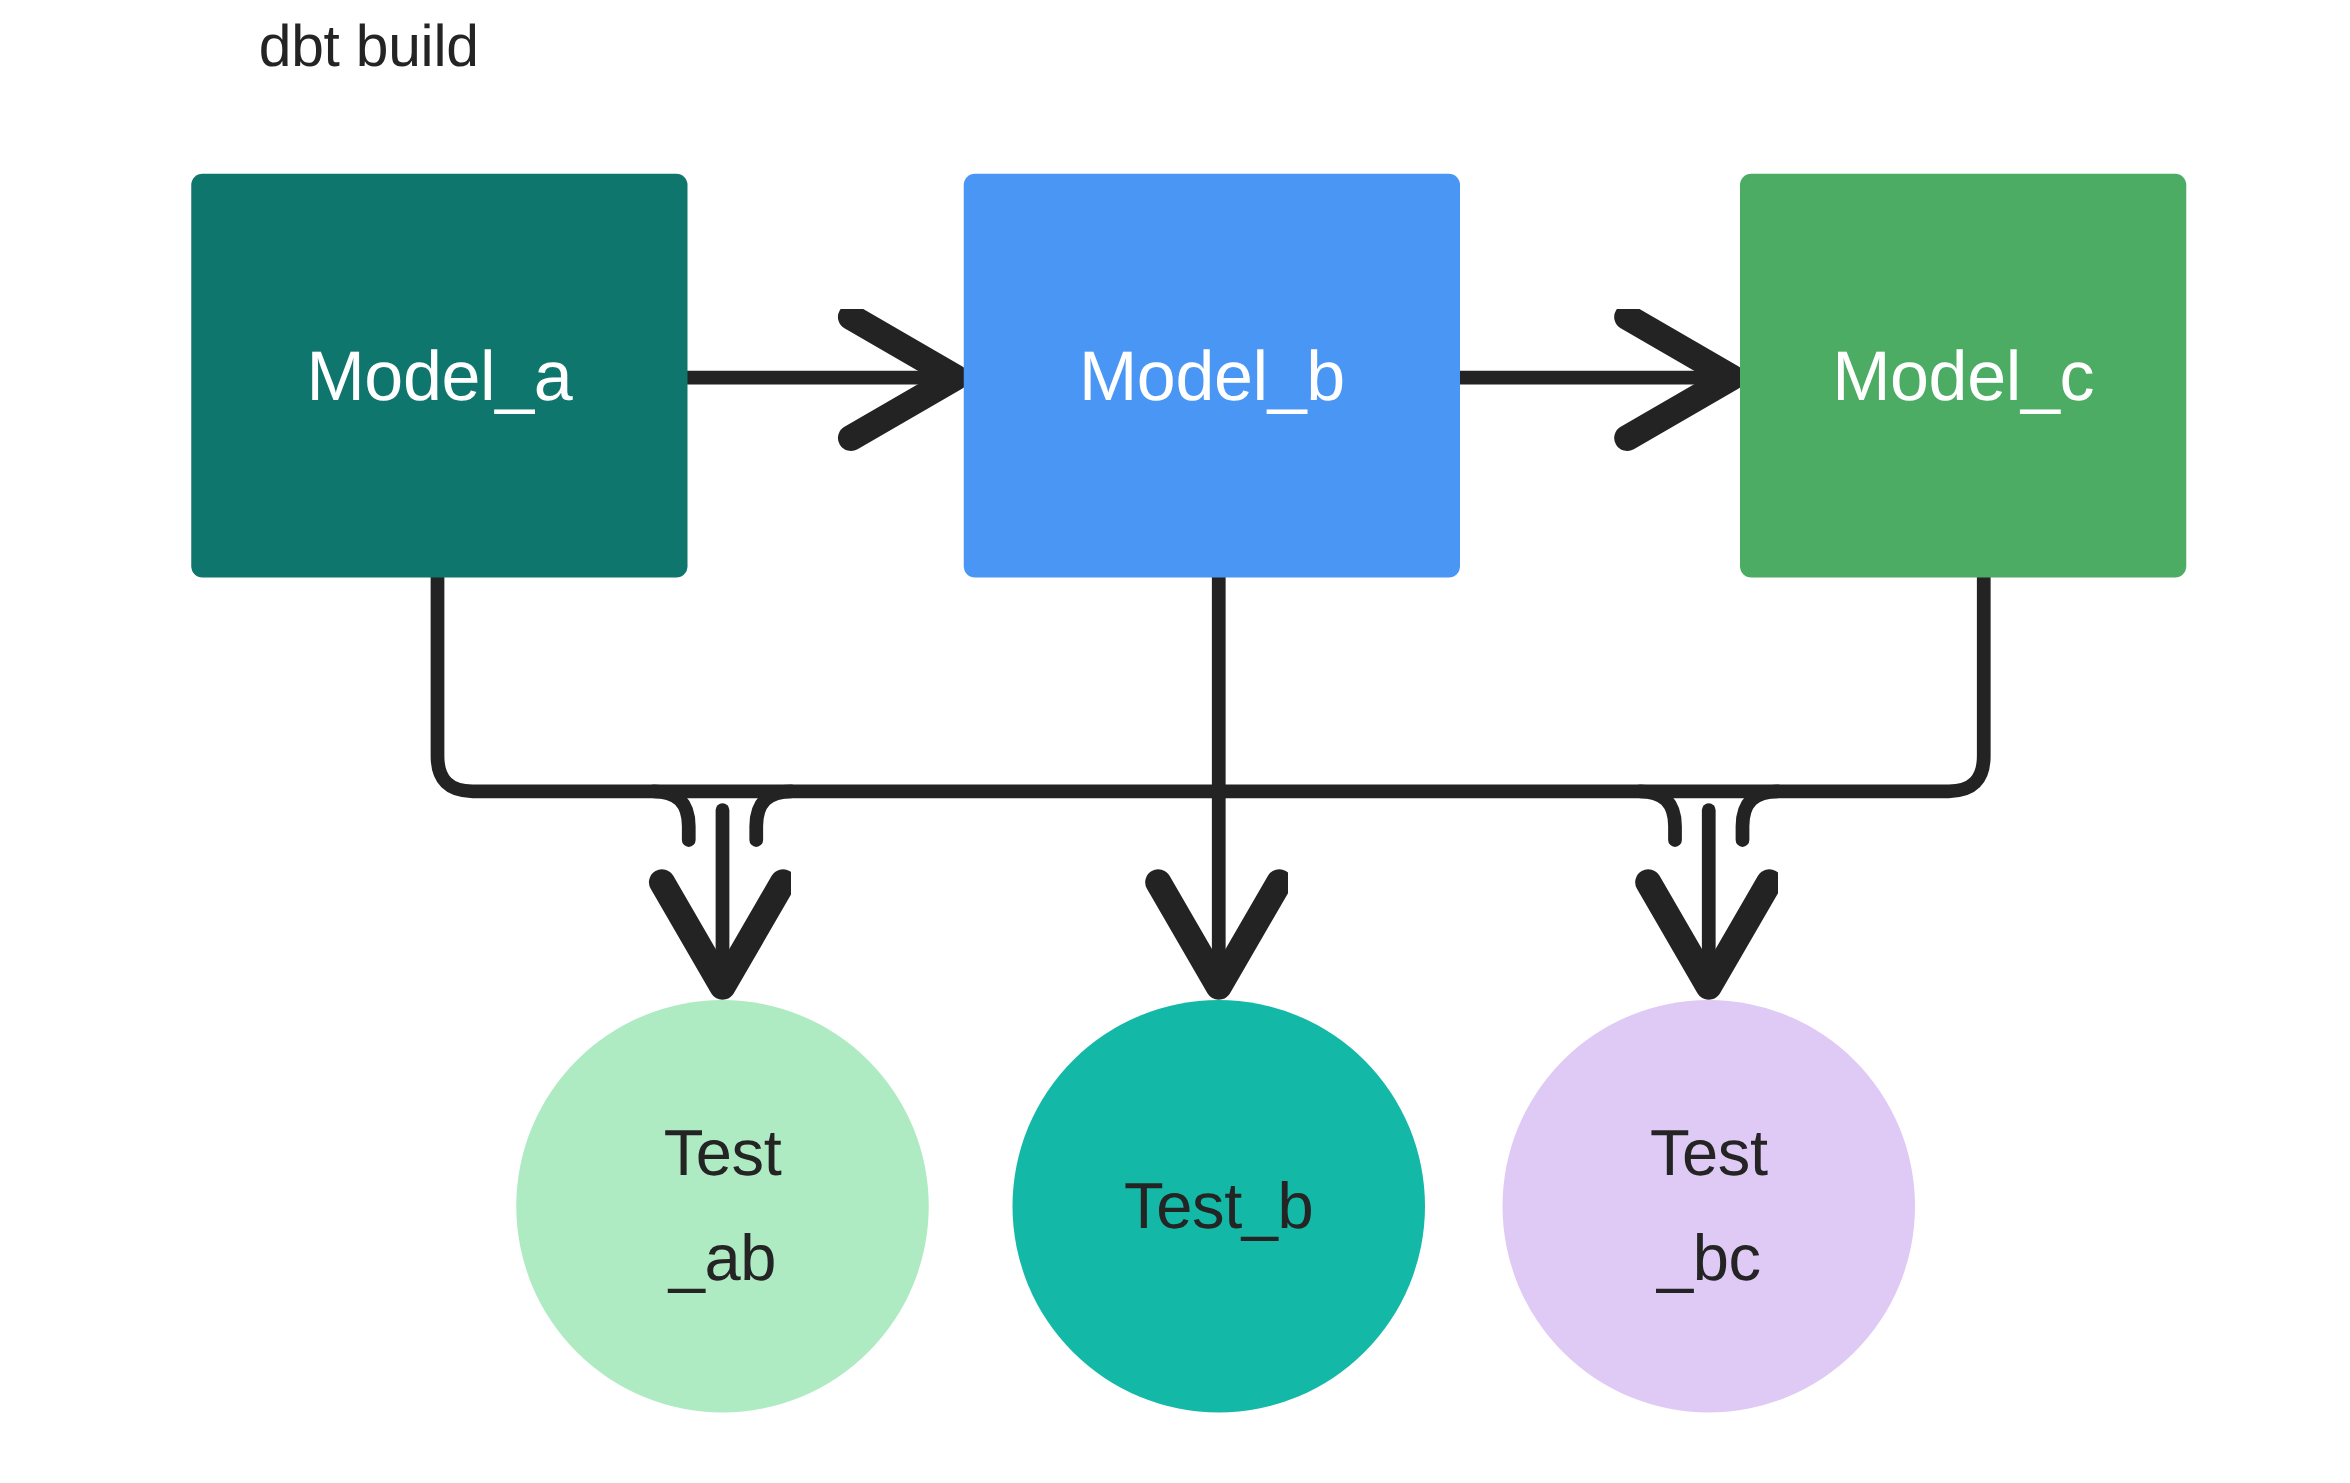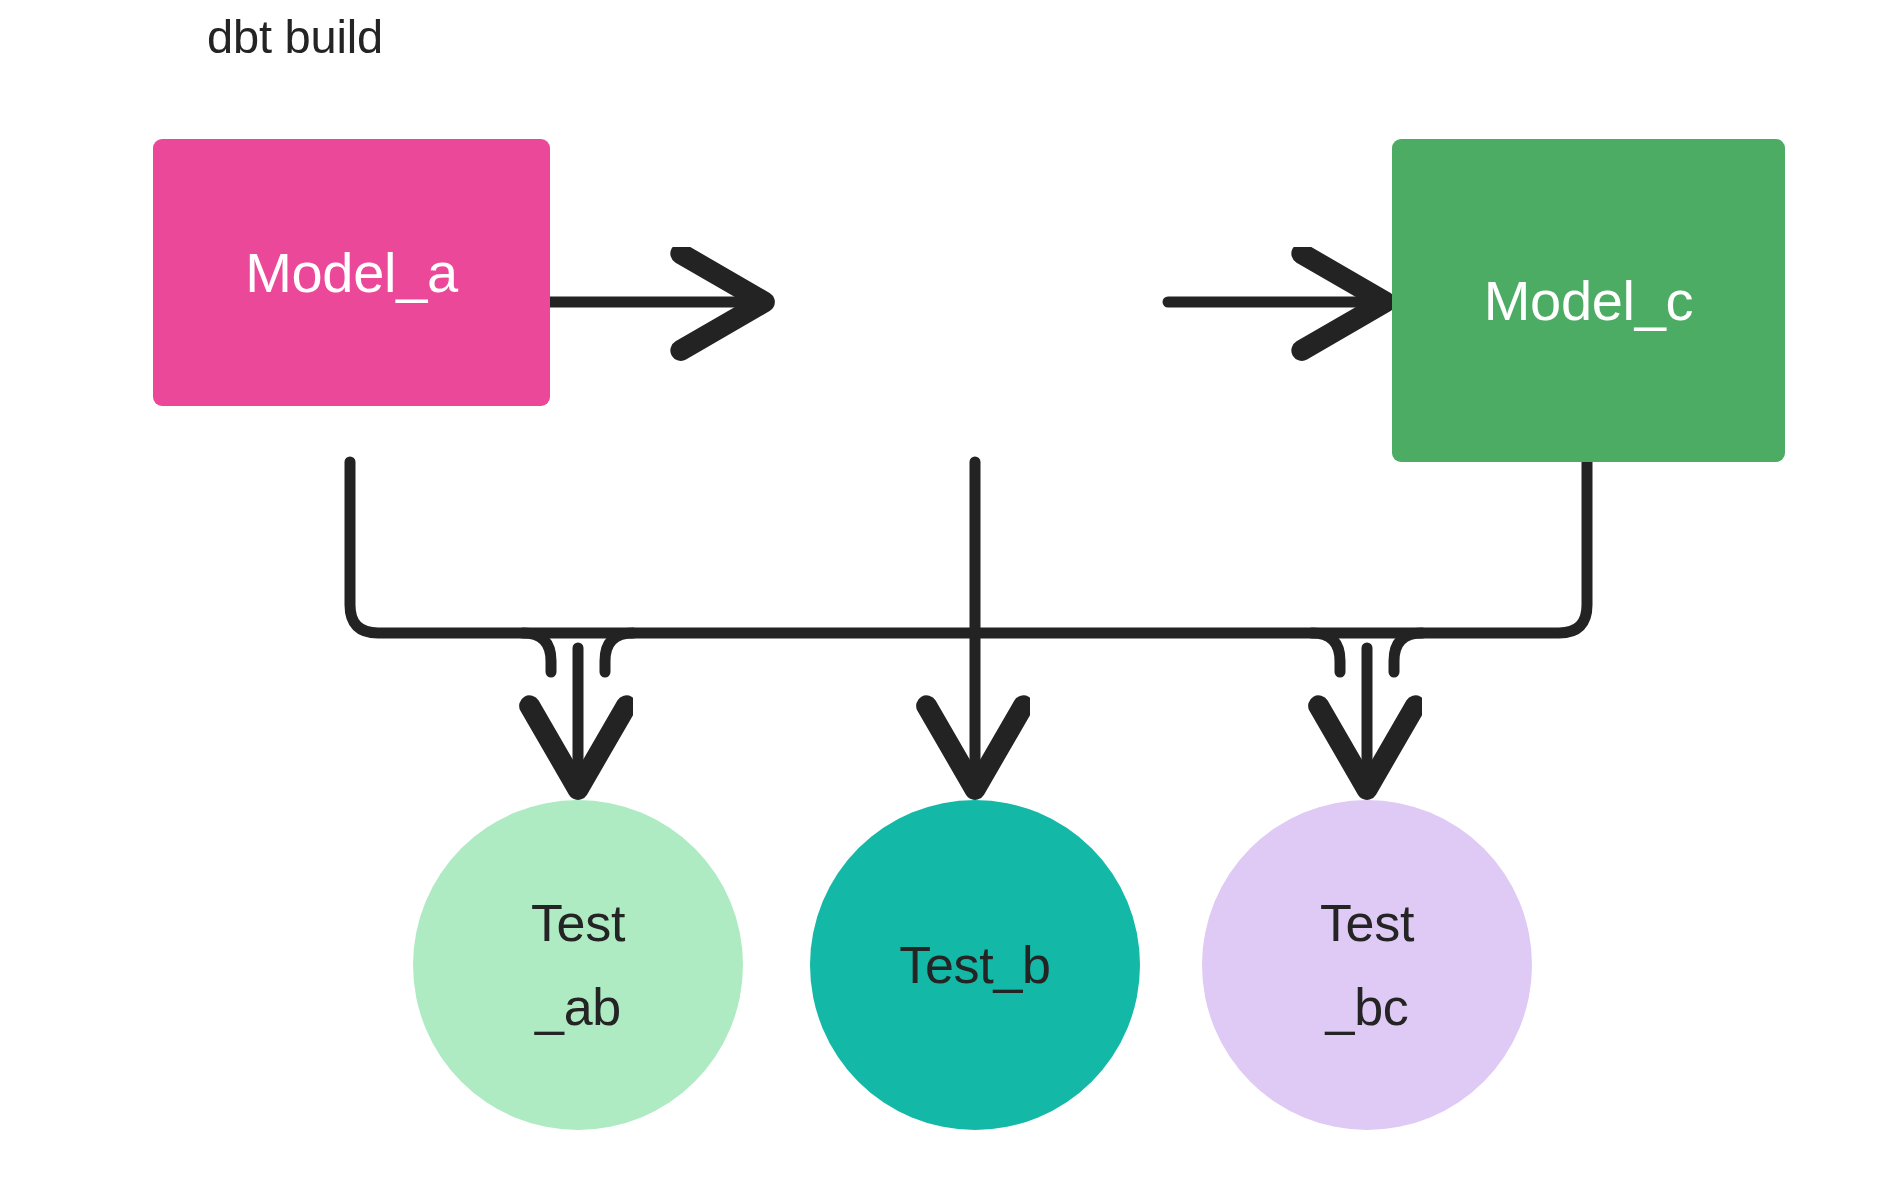--- a/index.html
+++ b/index.html
@@ -100,26 +100,29 @@
       <path d="M 478 633 Q 506 633 506 661 L 506 672"></path>
       <path d="M 588 633 Q 560 633 560 661 L 560 672"></path>
       <path d="M 533 648 L 533 785" marker-end="url(#arrowhead)"></path>
 
       <path d="M 1267 633 Q 1295 633 1295 661 L 1295 672"></path>
       <path d="M 1377 633 Q 1349 633 1349 661 L 1349 672"></path>
       <path d="M 1322 648 L 1322 785" marker-end="url(#arrowhead)"></path>
     </g>
   </svg>
 
-  <div class="model-node" style="left:108px; top:139px; width:397px; height:267px; background:#ec4899;">
+  <div class="model-node" style="left:108px; top:139px; width:397px; height:323px; background:#0f766e;">
     <span class="model-label">Model_a</span>
   </div>
 
+  <div class="model-node" style="left:726px; top:139px; width:397px; height:323px; background:#4A96F5;">
+    <span class="model-label">Model_b</span>
+  </div>
 
-  <div class="model-node" style="left:1347px; top:139px; width:393px; height:323px; background:#4CAC63;">
+  <div class="model-node" style="left:1347px; top:139px; width:357px; height:323px; background:#4CAC63;">
     <span class="model-label">Model_c</span>
   </div>
 
   <div class="test-node" style="left:368px; top:800px; width:330px; height:330px; background:#AEEBC3;">
     <span class="test-label">Test
 _ab</span>
   </div>
 
   <div class="test-node" style="left:765px; top:800px; width:330px; height:330px; background:#14b8a6;">
     <span class="test-label">Test_b</span>

